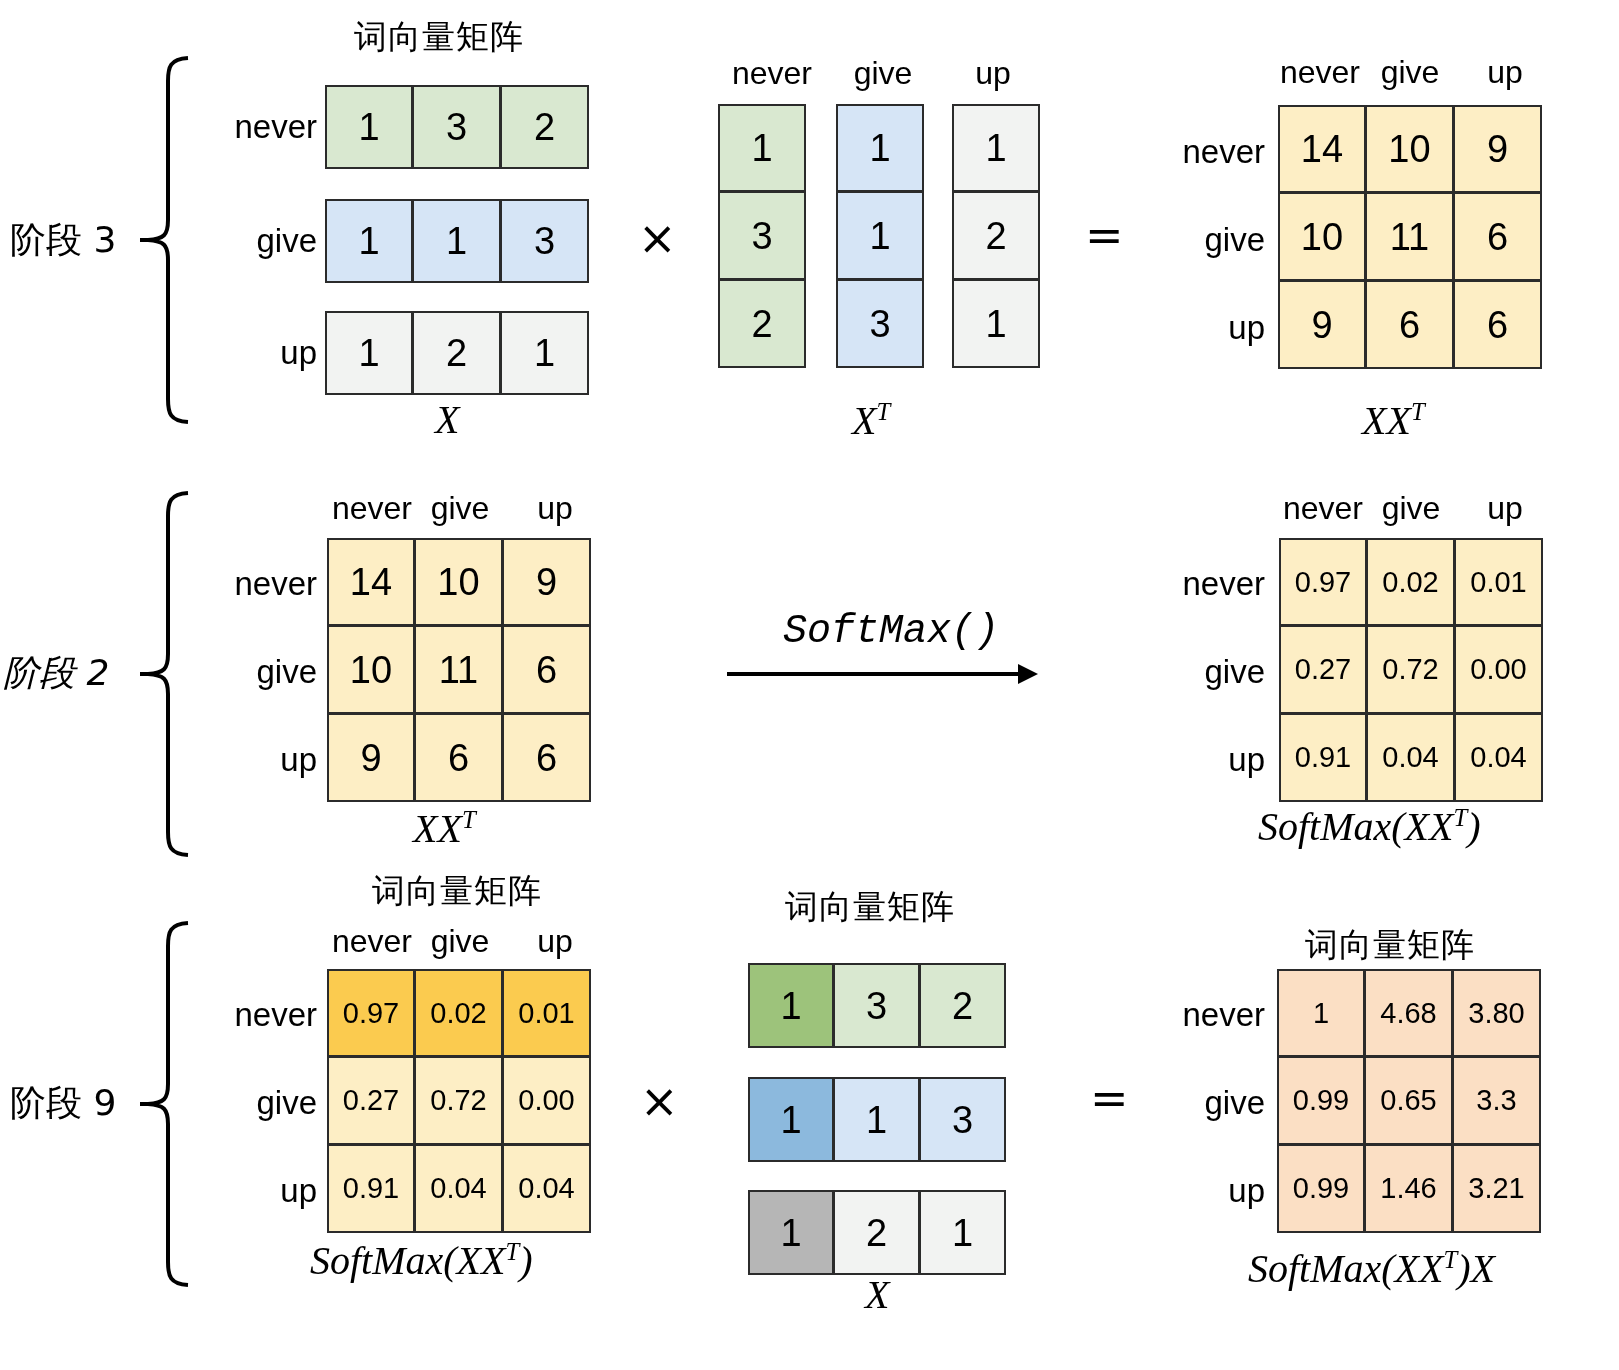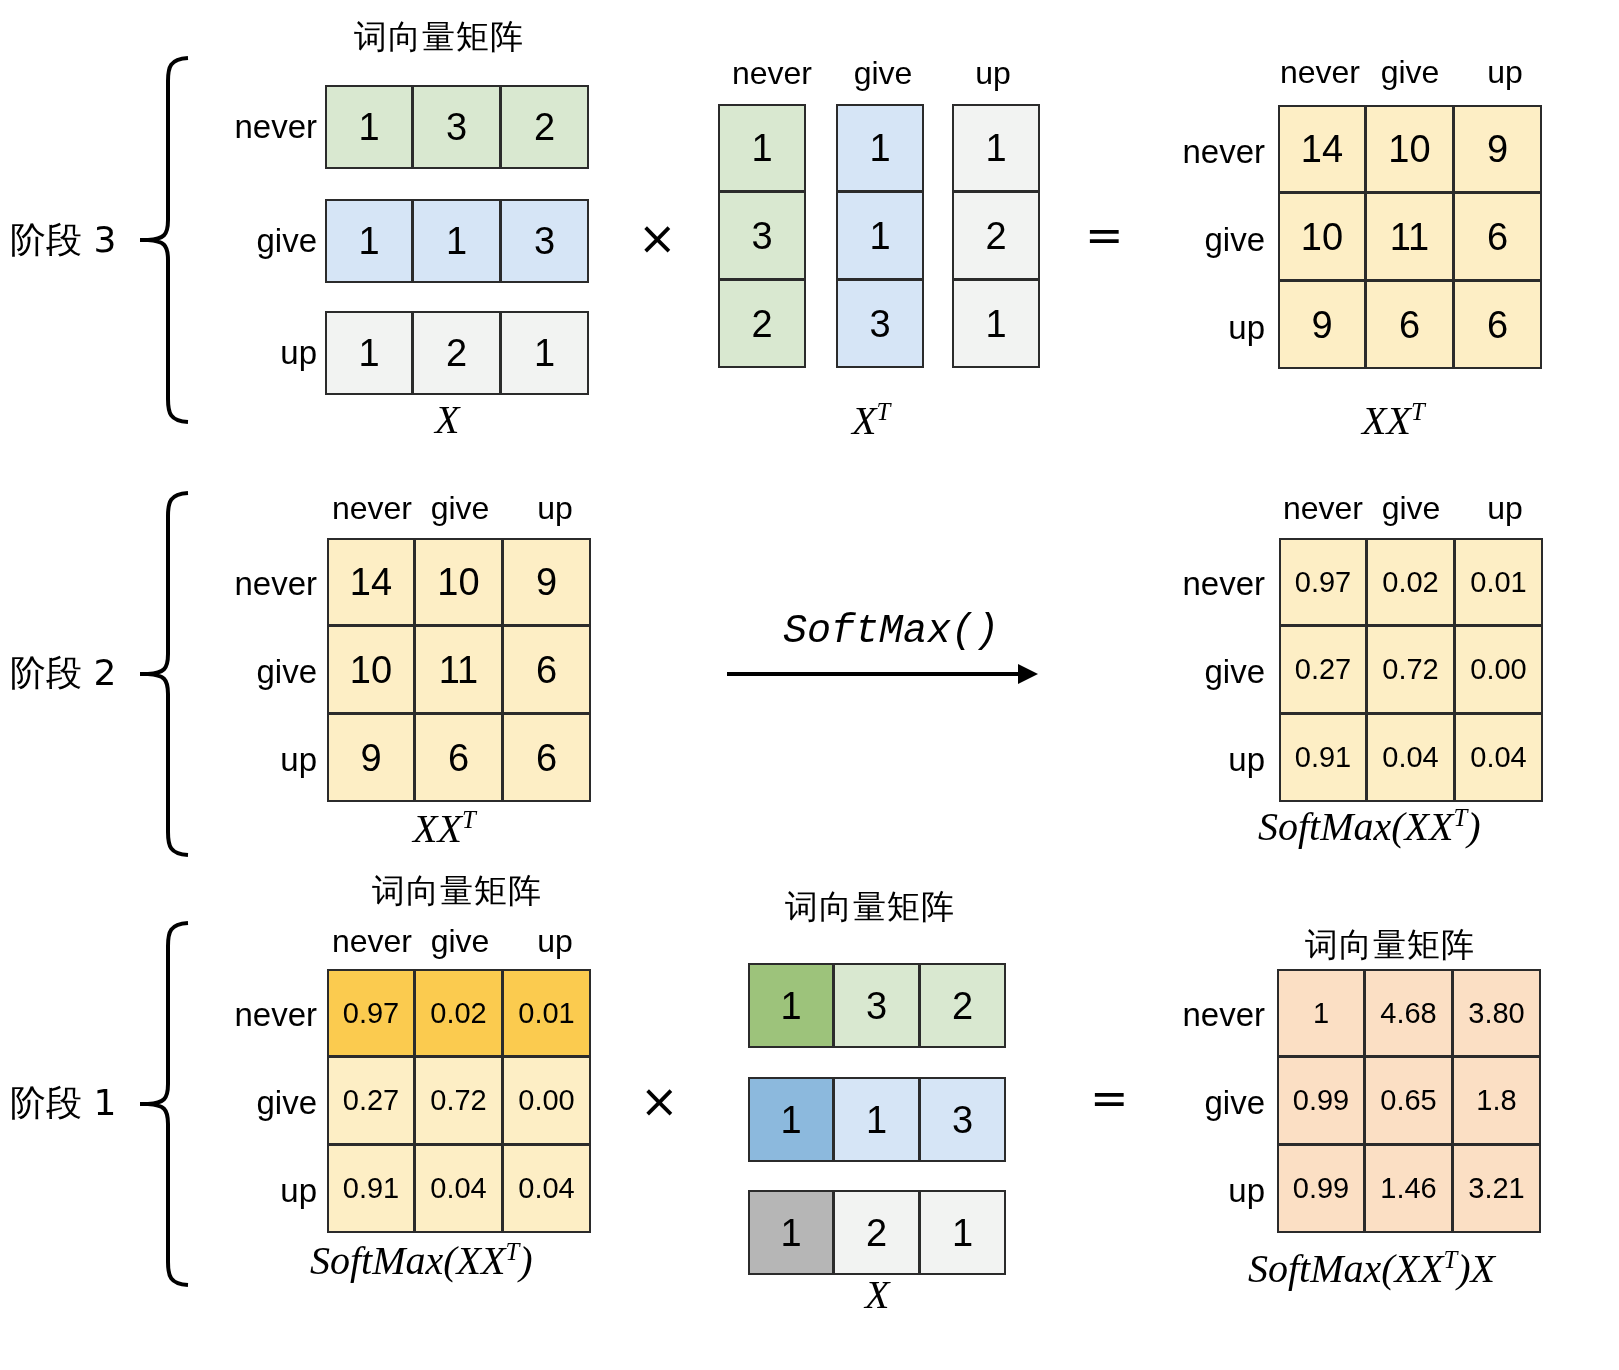--- a/index.html
+++ b/index.html
@@ -207,21 +207,21 @@
   </div>
 </div>
 <div class="abs math" style="left:1362px; top:400px;">
   <span>X</span><span>X</span><span class="sup">T</span>
 </div>
 
 <svg class="abs" style="left:140px; top:490px; width:60px; height:368px;" viewBox="0 0 60 368">
   <path d="M48 3 C 30 4, 28 12, 28 26 L28 164 C28 179, 24 183, 8 184 C24 185, 28 189, 28 204 L28 342 C28 356, 30 364, 48 365" fill="none" stroke="#000" stroke-width="4"></path>
   <line x1="0" y1="184" x2="10" y2="184" stroke="#000" stroke-width="4"></line>
 </svg>
-<div class="abs stage-label" style="left:10px; top:655px;">阶段 2</div>
+<div class="abs stage-label" style="left:3px; top:655px;font-style:italic;">阶段 2</div>
 
 <div class="abs col-label" style="left:307px; top:492px; width:130px;">never</div>
 <div class="abs col-label" style="left:405px; top:492px; width:110px;">give</div>
 <div class="abs col-label" style="left:500px; top:492px; width:110px;">up</div>
 
 <div class="abs row-label" style="left:172px; top:567px; width:145px;">never</div>
 <div class="abs row-label" style="left:172px; top:655px; width:145px;">give</div>
 <div class="abs row-label" style="left:172px; top:743px; width:145px;">up</div>
 
 <div class="abs gridmat" style="left:327px; top:538px;">
@@ -275,21 +275,21 @@
   </div>
 </div>
 <div class="abs math" style="left:1258px; top:806px;">
   <span>SoftMax(XX</span><span class="sup">T</span><span>)</span>
 </div>
 
 <svg class="abs" style="left:140px; top:920px; width:60px; height:368px;" viewBox="0 0 60 368">
   <path d="M48 3 C 30 4, 28 12, 28 26 L28 164 C28 179, 24 183, 8 184 C24 185, 28 189, 28 204 L28 342 C28 356, 30 364, 48 365" fill="none" stroke="#000" stroke-width="4"></path>
   <line x1="0" y1="184" x2="10" y2="184" stroke="#000" stroke-width="4"></line>
 </svg>
-<div class="abs stage-label" style="left:10px; top:1085px;">阶段 1</div>
+<div class="abs stage-label" style="left:10px; top:1085px;">阶段 9</div>
 
 <div class="abs cn-title" style="left:372px; top:874px;">词向量矩阵</div>
 
 <div class="abs col-label" style="left:307px; top:925px; width:130px;">never</div>
 <div class="abs col-label" style="left:405px; top:925px; width:110px;">give</div>
 <div class="abs col-label" style="left:500px; top:925px; width:110px;">up</div>
 
 <div class="abs row-label" style="left:172px; top:998px; width:145px;">never</div>
 <div class="abs row-label" style="left:172px; top:1086px; width:145px;">give</div>
 <div class="abs row-label" style="left:172px; top:1174px; width:145px;">up</div>
@@ -348,21 +348,21 @@
 
 <div class="abs gridmat" style="left:1277px; top:969px;">
   <div class="cellrow">
     <div class="cell peach small" style="width:88px;height:88px;">1</div>
     <div class="cell peach small" style="width:88px;height:88px;">4.68</div>
     <div class="cell peach small" style="width:88px;height:88px;">3.80</div>
   </div>
   <div class="cellrow">
     <div class="cell peach small" style="width:88px;height:88px;">0.99</div>
     <div class="cell peach small" style="width:88px;height:88px;">0.65</div>
-    <div class="cell peach small" style="width:88px;height:88px;">1.8</div>
+    <div class="cell peach small" style="width:88px;height:88px;">3.3</div>
   </div>
   <div class="cellrow">
     <div class="cell peach small" style="width:88px;height:88px;">0.99</div>
     <div class="cell peach small" style="width:88px;height:88px;">1.46</div>
     <div class="cell peach small" style="width:88px;height:88px;">3.21</div>
   </div>
 </div>
 <div class="abs math" style="left:1248px; top:1248px;">
   <span>SoftMax(XX</span><span class="sup">T</span><span>)X</span>
 </div>

